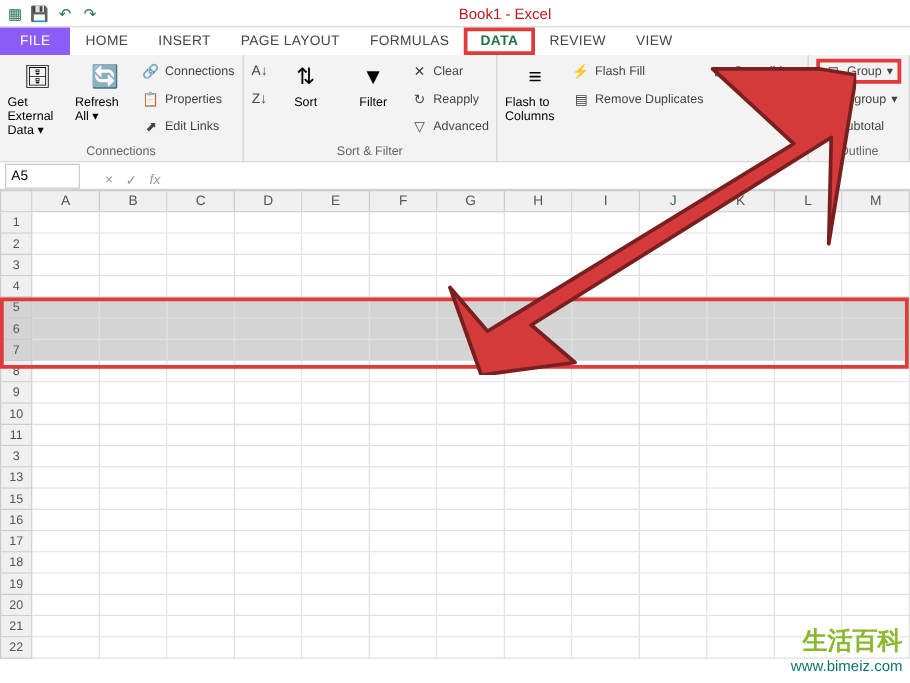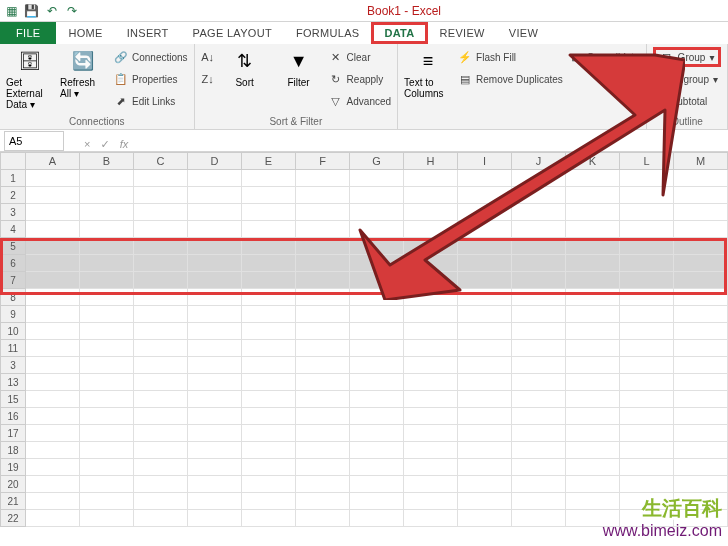--- a/index.html
+++ b/index.html
@@ -3,21 +3,21 @@
 <meta charset="utf-8">
 <style>
 * { box-sizing: border-box; margin: 0; padding: 0; }
 body { font-family: "Segoe UI", Tahoma, sans-serif; font-size: 11px; background: #fff; width: 728px; height: 546px; overflow: hidden; position: relative; }
 .titlebar { height: 22px; background: #fff; display: flex; align-items: center; border-bottom: 1px solid #d4d4d4; }
 .qat { display: flex; gap: 4px; padding-left: 4px; }
 .qat-icon { width: 16px; height: 16px; display: flex; align-items: center; justify-content: center; font-size: 12px; color: #217346; }
 .title-center { flex: 1; text-align: center; font-size: 12px; color: #b91c1c; }
 .ribbon-tabs { height: 22px; display: flex; align-items: stretch; background: #fff; }
 .tab { padding: 0 12px; display: flex; align-items: center; font-size: 11px; color: #444; text-transform: uppercase; letter-spacing: 0.3px; cursor: pointer; }
-.tab.file { background: #15803d; color: #fff; padding: 0 16px; }
+.tab.file { background: #8b5cf6; color: #fff; padding: 0 16px; }
 .tab.active { border: 3px solid #e03a3a; background: #fff; color: #217346; font-weight: bold; padding: 0 10px; }
 .ribbon { height: 86px; background: #f3f3f3; border-bottom: 1px solid #d4d4d4; display: flex; }
 .group { border-right: 1px solid #d4d4d4; padding: 3px 6px 0; display: flex; flex-direction: column; height: 100%; }
 .group-body { flex: 1; display: flex; gap: 6px; align-items: flex-start; }
 .group-label { text-align: center; font-size: 10px; color: #666; padding-bottom: 2px; }
 .big-btn { display: flex; flex-direction: column; align-items: center; width: 48px; gap: 2px; }
 .big-icon { width: 28px; height: 28px; display: flex; align-items: center; justify-content: center; font-size: 18px; }
 .big-label { font-size: 10px; text-align: left; line-height: 1.1; }
 .stack { display: flex; flex-direction: column; gap: 2px; }
 .small-btn { display: flex; align-items: center; gap: 4px; font-size: 10px; color: #444; height: 20px; white-space: nowrap; }
@@ -34,21 +34,21 @@
 .row { display: flex; height: 17px; }
 .row-header { width: 26px; border: 1px solid #ccc; border-top: none; background: #f0f0f0; text-align: center; font-size: 10px; color: #555; display: flex; align-items: center; justify-content: center; }
 .cell { width: 54px; border-right: 1px solid #e0e0e0; border-bottom: 1px solid #e0e0e0; background: #fff; }
 .row.selected .row-header { background: #d4d4d4; }
 .row.selected .cell { background: #d4d4d4; }
 .row.selected.primary .cell:first-of-type { background: #fff; }
 .selection-overlay { position: absolute; border: 3px solid #e03a3a; pointer-events: none; left: 0; top: 86px; width: 727px; height: 57px; }
 .arrow-overlay { position: absolute; left: 345px; top: 40px; width: 340px; height: 260px; pointer-events: none; }
 .watermark { position: absolute; right: 6px; bottom: 6px; text-align: right; }
 .watermark .cn { font-size: 20px; color: #8ab82e; font-weight: bold; text-shadow: 2px 2px 0 #fff; }
-.watermark .url { font-size: 16px; color: #701a75; margin-left: 12px; }
+.watermark .url { font-size: 12px; color: #0f766e; margin-left: 12px; }
 </style>
 </head>
 <body>
 
 <div class="titlebar">
   <div class="qat">
     <span class="qat-icon">▦</span>
     <span class="qat-icon">💾</span>
     <span class="qat-icon">↶</span>
     <span class="qat-icon">↷</span>
@@ -131,21 +131,21 @@
           </div>
       </div>
     </div>
     <div class="group-label">Sort &amp; Filter</div>
   </div>
 
   <div class="group">
     <div class="group-body">
       <div class="big-btn">
         <span class="big-icon">≡</span>
-        <span class="big-label">Text to
+        <span class="big-label">Flash to
 Columns</span>
       </div>
       <div class="stack">
         <div class="small-btn">
             <span class="small-icon">⚡</span>
             <span>Flash Fill</span>
           </div>
         <div class="small-btn">
             <span class="small-icon">▤</span>
             <span>Remove Duplicates</span>

